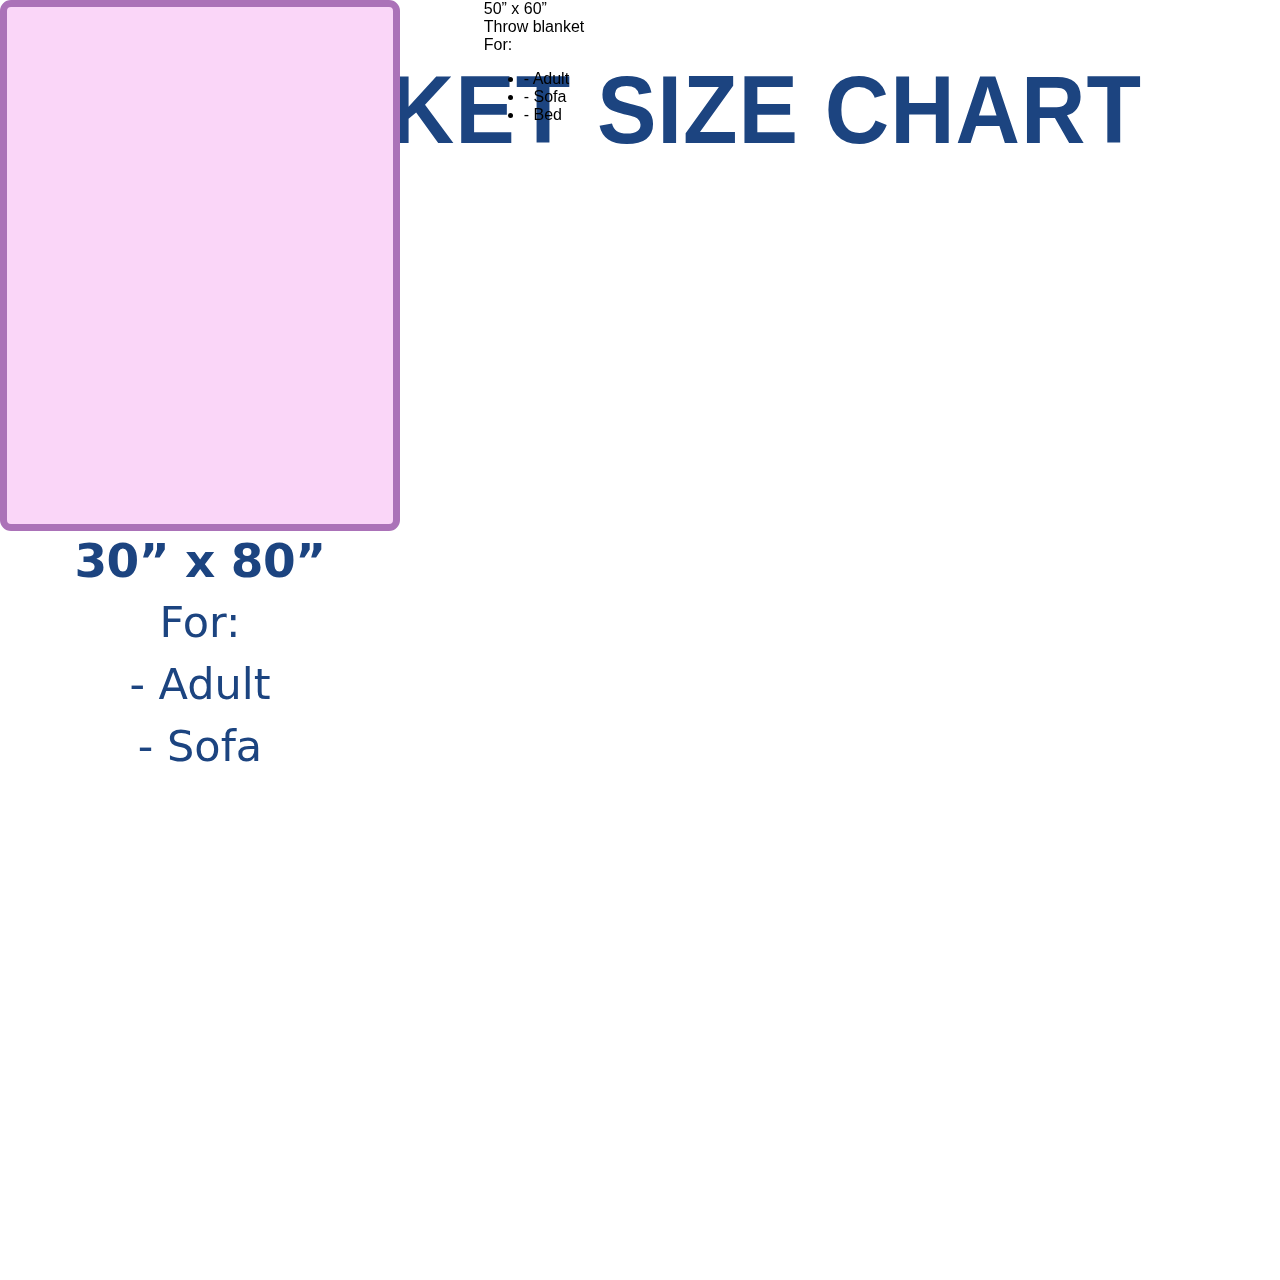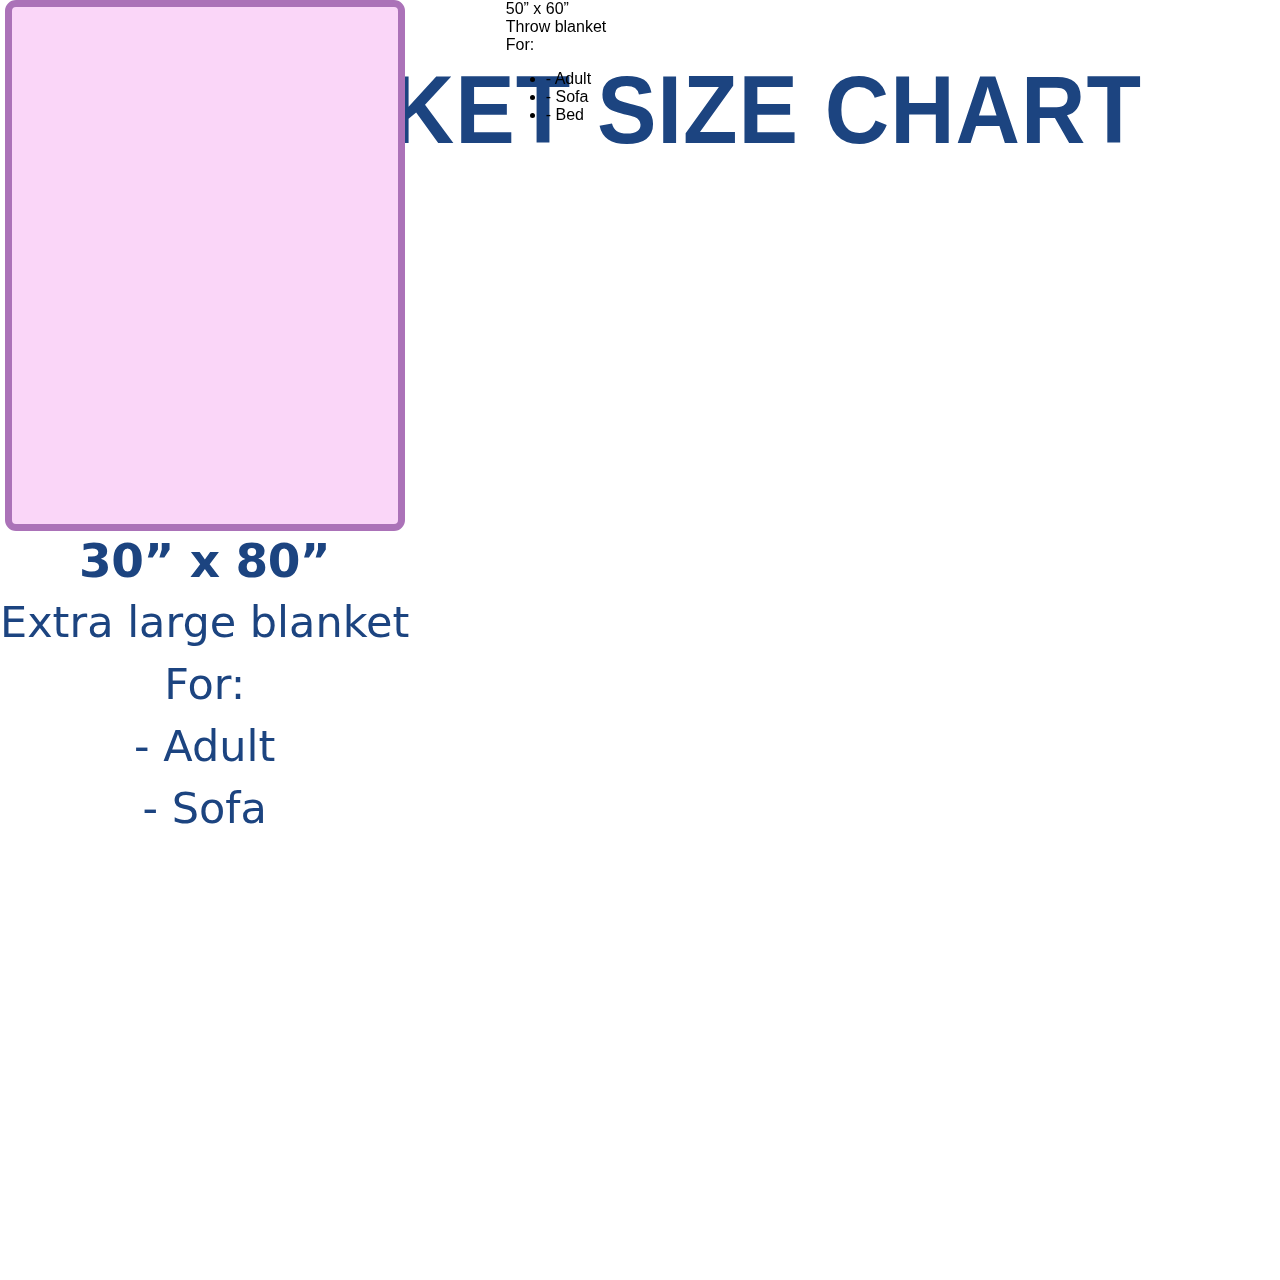--- a/index.html
+++ b/index.html
@@ -50,21 +50,21 @@
 
   .column {
     position: absolute;
     top: 0;
     display: flex;
     flex-direction: column;
     align-items: center;
   }
 
   .col-1 { left: 0px;   width: 340px; }
-  .col-2 { left: 366px; width: 380px; }
+  .col-2 { left: 344px; width: 380px; }
   .col-3 { left": 0; left: 790px; width: 470px; }
 
   /* swatch (blanket rectangle) */
   .swatch-wrap {
     position: relative;
     width: 100%;
     display: flex;
     justify-content: center;
     align-items: flex-start;
   }
@@ -172,21 +172,20 @@
         </ul>
       </div>
     </div>
 
     <div class="column col-3">
       <div class="swatch-wrap">
         <div class="swatch sw-3"></div>
       </div>
       <div class="col-text">
         <div class="size-label">30” x 80”</div>
-        <div class="blanket-name">Extra large blanket</div>
         <div class="for-label">For:</div>
         <ul class="use-list">
           <li class="use-item">- Adult</li>
           <li class="use-item">- Sofa</li>
         </ul>
       </div>
     </div>
 
   </div>
 </div>

